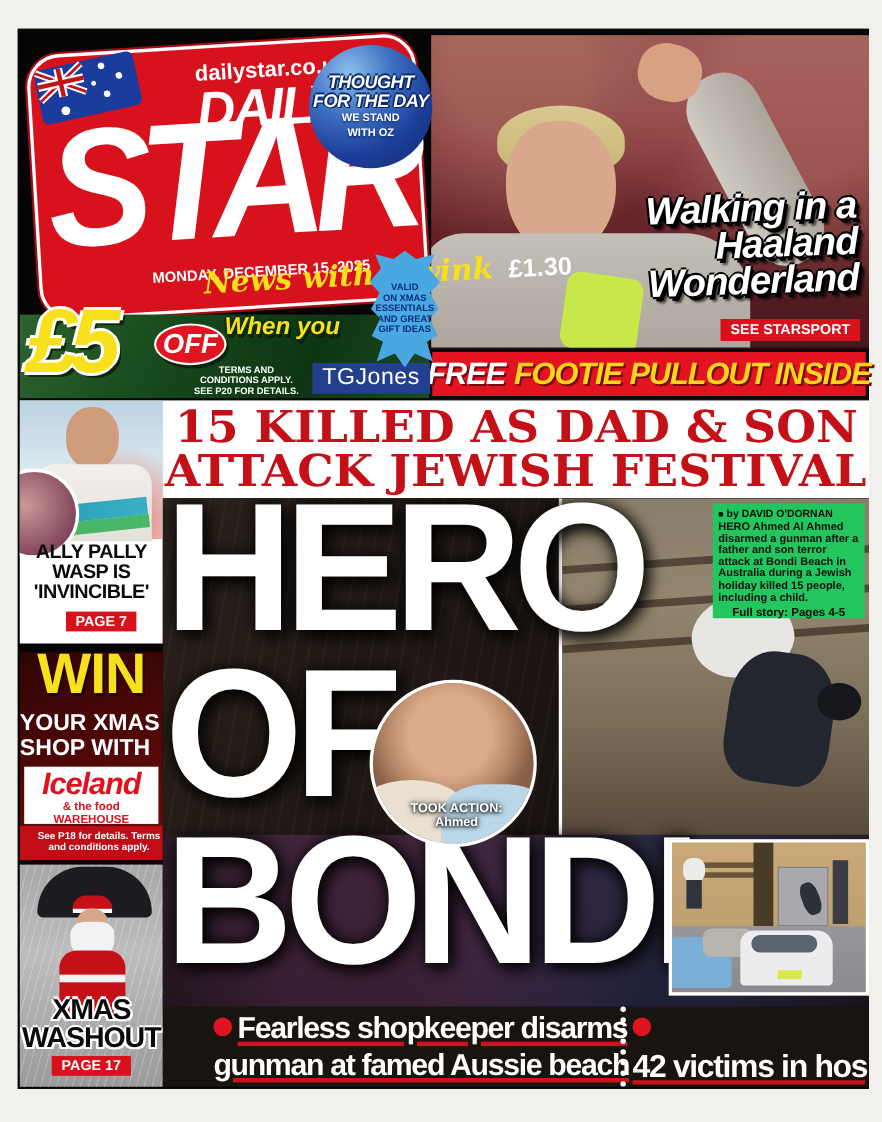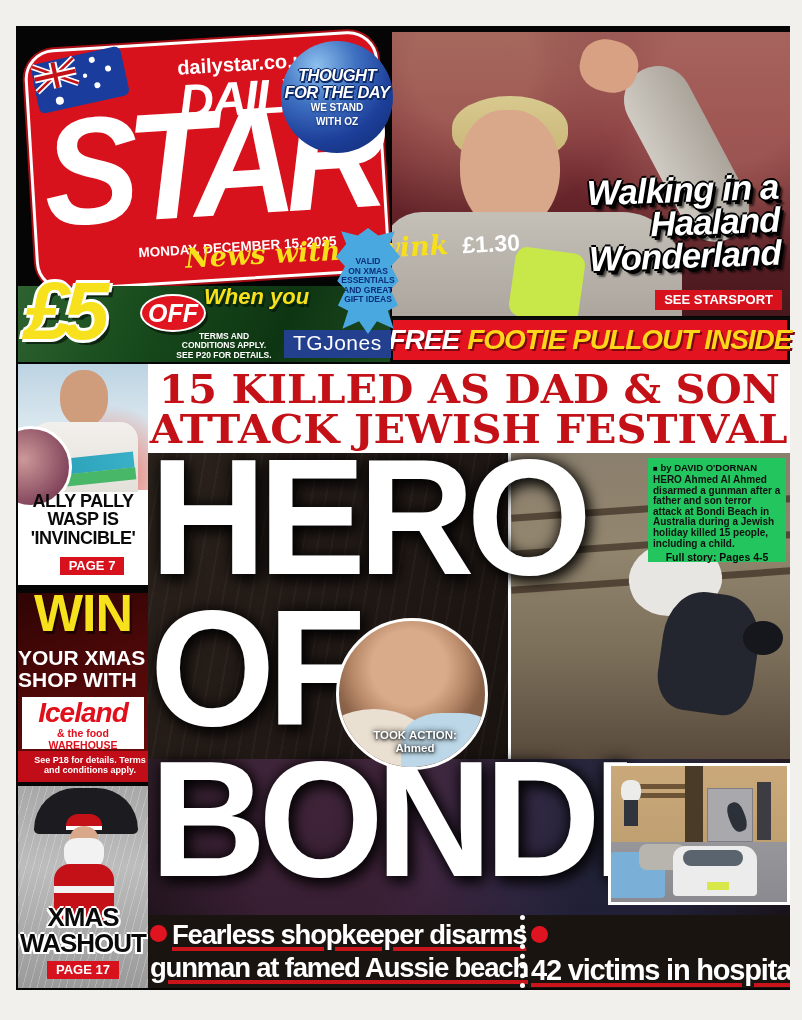--- a/index.html
+++ b/index.html
@@ -147,21 +147,21 @@
   .ci-man-l { left:13px; top:34px; width:14px; height:26px; background:#30343c; }
   .ci-fig2 { left:118px; top:36px; width:16px; height:30px; background:#2c3038; border-radius:40%; transform:rotate(-20deg); }
   .ci-road { left:0; top:76px; width:176px; height:60px; background:linear-gradient(180deg,#97969b,#8b8a90); }
   .ci-car-white { left:62px; top:80px; width:84px; height:50px; background:#ececec; border-radius:12px 14px 4px 4px; }
   .ci-car-white:before { content:""; position:absolute; left:10px; top:4px; width:60px; height:16px; background:#5a646e; border-radius:8px; }
   .ci-plate { left:96px; top:116px; width:22px; height:8px; background:#d8e84a; }
   .ci-car-blue { left:-6px; top:86px; width:60px; height:46px; background:#7ab0d8; border-radius:10px 12px 4px 4px; }
   .ci-car-silver { left:28px; top:78px; width:46px; height:26px; background:#b8b4ae; border-radius:8px; }
 
   
-  .bullets { left:0px; top:462px; width:624px; height:73px; display:flex; z-index:5; }
+  .bullets { left:0px; top:462px; width:624px; height:73px; display:flex; z-index:5;padding-left:44px; }
   .bul-col { padding-top:3px; }
   .bul-left { width:372px; padding-left:2px; }
   .bul-right { width:270px; border-left:5px dotted #fff; padding-left:6px; }
   .bul-line { color:#fff; font-weight:900; font-size:27.5px; line-height:1.2; letter-spacing:-1.2px; white-space:nowrap; }
   .bul-line .u { text-decoration:underline; text-decoration-color:#c8141a; text-decoration-thickness:3.5px; text-underline-offset:3px; }
   .dot { display:inline-block; width:17px; height:17px; border-radius:50%; background:#e01420; margin-right:5px; vertical-align:2px; }
   .bul-right .bul-line { font-size:29px; }
 
   .flag svg { display:block; }
 </style>

